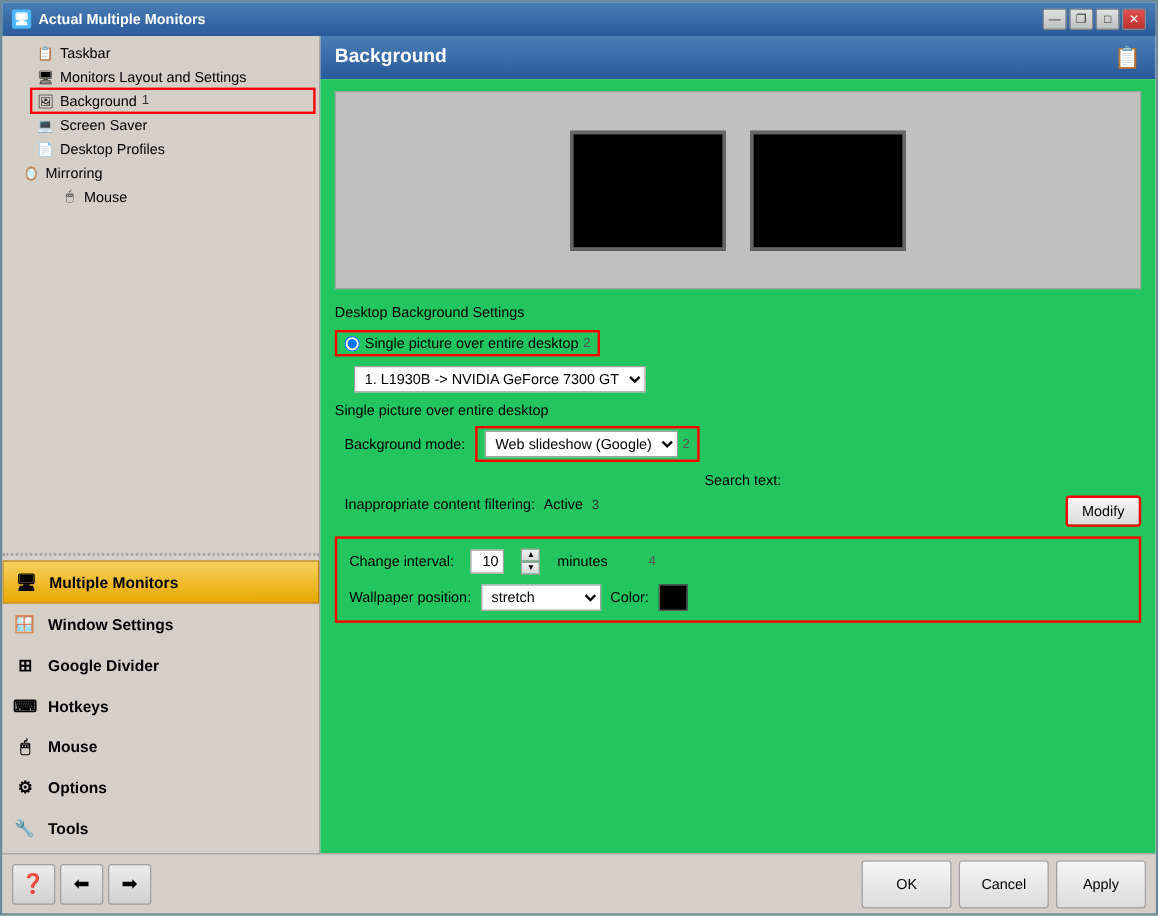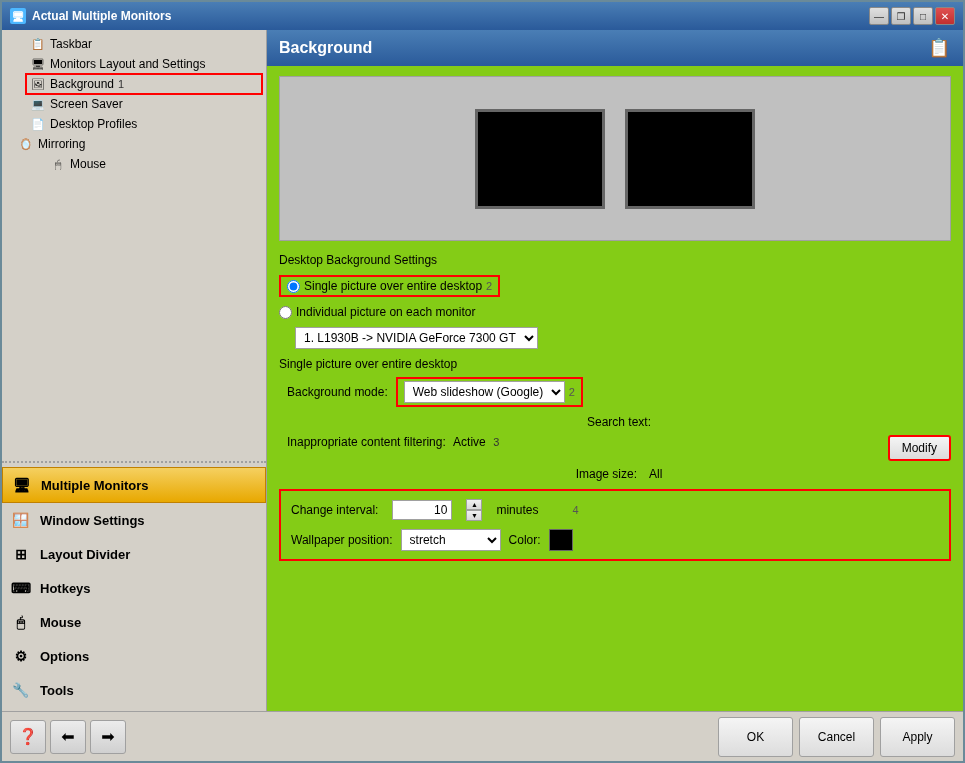--- a/index.html
+++ b/index.html
@@ -187,21 +187,21 @@
       font-size: 16px;
       font-weight: bold;
       display: flex;
       align-items: center;
       justify-content: space-between;
       height: 36px;
     }
     .right-content {
       flex: 1;
       padding: 10px 12px;
-      background: #84cc16;
+      background: #22c55e;
       overflow-y: auto;
     }
     .monitor-preview {
       background: #c0c0c0;
       height: 165px;
       display: flex;
       align-items: center;
       justify-content: center;
       gap: 20px;
       margin-bottom: 12px;
@@ -282,21 +282,21 @@
       padding: 8px 10px;
       margin-top: 8px;
     }
     .interval-row {
       display: flex;
       align-items: center;
       gap: 14px;
       margin-bottom: 8px;
     }
     .number-input {
-      width: 60px;
+      width: 28px;
       text-align: right;
       padding: 2px 4px;
       font-size: 12px;
       border: 1px solid #a0a0a0;
     }
     .spinner-btns {
       display: flex;
       flex-direction: column;
       gap: 0;
     }
@@ -416,21 +416,21 @@
         <div class="nav-item active">
           <div class="nav-icon">🖥</div>
           <span>Multiple Monitors</span>
         </div>
         <div class="nav-item">
           <div class="nav-icon">🪟</div>
           <span>Window Settings</span>
         </div>
         <div class="nav-item">
           <div class="nav-icon">⊞</div>
-          <span>Layout Divider</span>
+          <span>Google Divider</span>
         </div>
         <div class="nav-item">
           <div class="nav-icon">⌨</div>
           <span>Hotkeys</span>
         </div>
         <div class="nav-item">
           <div class="nav-icon">🖱</div>
           <span>Mouse</span>
         </div>
         <div class="nav-item">
@@ -461,26 +461,20 @@
 
 
         <div class="form-row">
           <div class="radio-highlighted">
             <input type="radio" name="bg-mode" class="radio-input" checked="" style="">
             <span>Single picture over entire desktop</span>
             <span class="number-badge">2</span>
           </div>
         </div>
 
-        <div class="form-row">
-          <label class="radio-label">
-            <input type="radio" name="bg-mode" class="radio-input" style="">
-            <span>Individual picture on each monitor</span>
-          </label>
-        </div>
         <div class="form-row indent-box">
           <select class="monitor-select">
             <option>1. L1930B -&gt; NVIDIA GeForce 7300 GT</option>
           </select>
         </div>
 
         <div class="subsection-title">Single picture over entire desktop</div>
 
         <div class="form-row">
           <span style="margin-left:8px;">Background mode:</span>
@@ -500,24 +494,20 @@
 
           <div class="search-row" style="justify-content:space-between; align-items:flex-start;">
             <div>
               <span>Inappropriate content filtering:</span>
               <span style="margin-left:4px;">Active</span>
               <span class="badge">3</span>
             </div>
             <button class="modify-btn">Modify</button>
           </div>
 
-          <div class="search-row" style="justify-content:center;">
-            <span>Image size:</span>
-            <span style="margin-left:4px;">All</span>
-          </div>
         </div>
 
         <div class="change-interval-box">
           <div class="interval-row">
             <span>Change interval:</span>
             <input type="text" class="number-input" value="10" style="">
             <div class="spinner-btns">
               <button class="spinner-btn">▲</button>
               <button class="spinner-btn">▼</button>
             </div>

